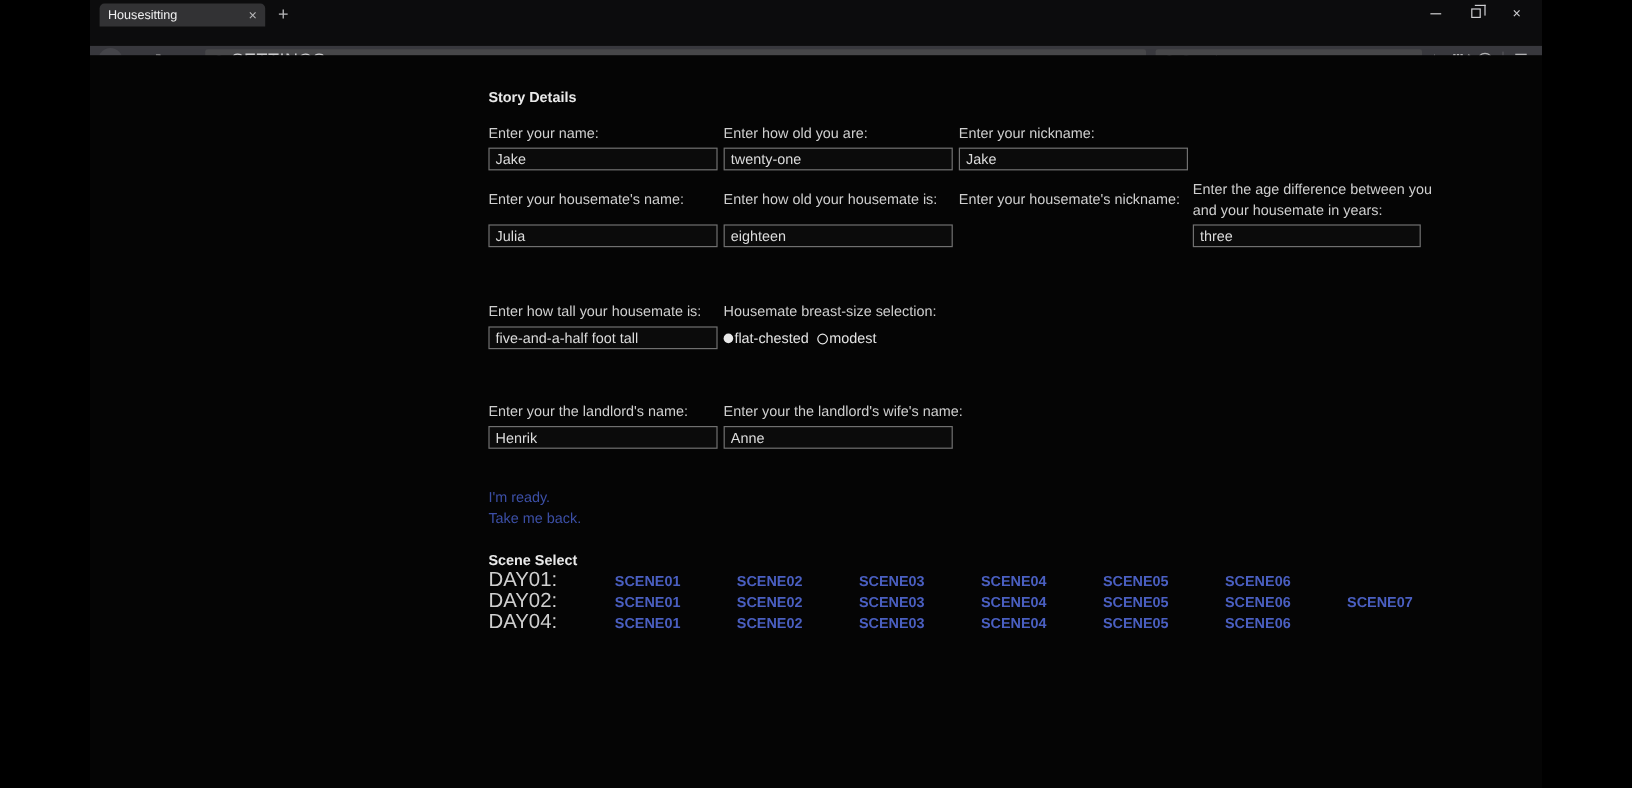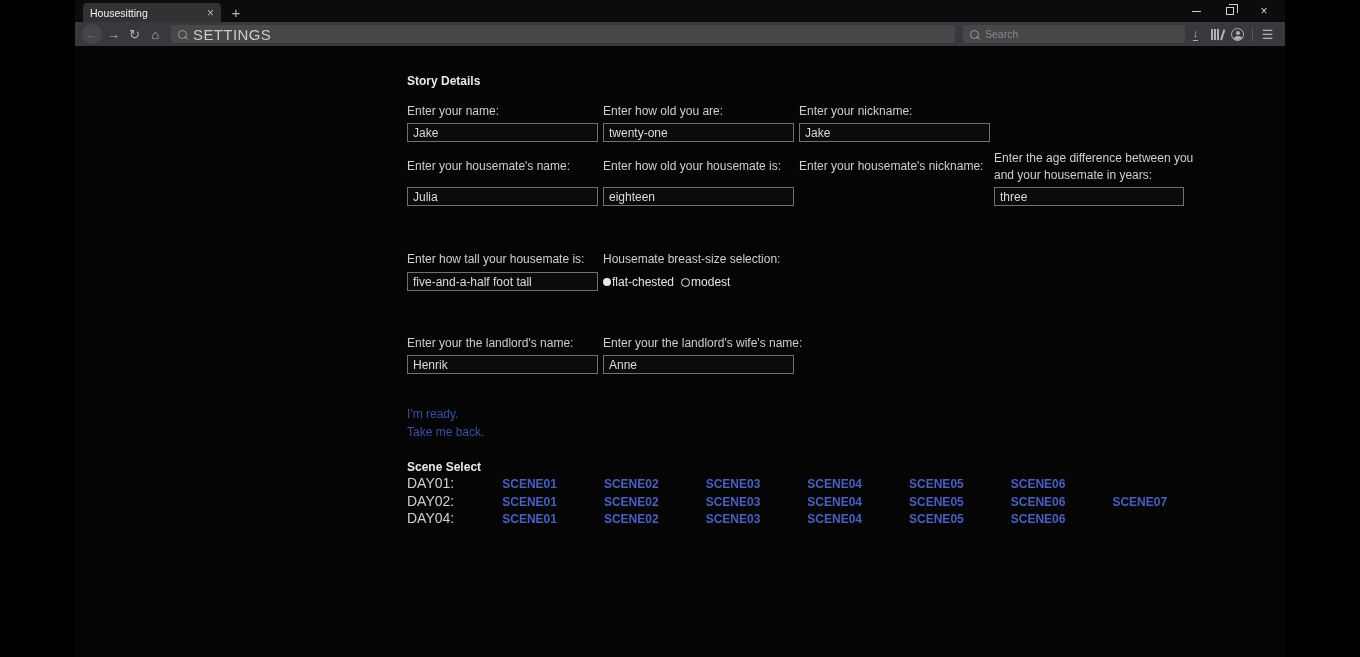--- a/index.html
+++ b/index.html
@@ -3,21 +3,21 @@
 <meta charset="utf-8">
 <style>
   * { margin:0; padding:0; box-sizing:border-box; }
   html,body { width:1360px; height:657px; background:#000; overflow:hidden;
               font-family:"Liberation Sans","DejaVu Sans",sans-serif; }
 
   
   .window { position:absolute; left:75px; top:0; width:1210px; height:657px; background:#050505; }
 
   
-  .tabbar { position:relative; height:22px; background:#0c0c0d; }
+  .tabbar { position:relative; height:38px; background:#0c0c0d; }
   .tab { position:absolute; left:8px; top:3px; width:138px; height:19px; background:#323234;
          border-radius:4px 4px 0 0; display:flex; align-items:center; padding:0 7px; }
   .tab-title { flex:1; color:#f0f0f1; font-size:10.5px; white-space:nowrap; overflow:hidden; }
   .tab-close { color:#b6b6b8; font-size:12px; line-height:12px; padding-left:4px; cursor:default; }
   .newtab { position:absolute; left:150px; top:2px; width:22px; height:20px; color:#b6b6b8;
             font-size:15px; display:flex; align-items:center; justify-content:center; }
   .winctrls { position:absolute; right:4px; top:0; height:22px; display:flex; }
   .winctrl { width:34px; height:22px; display:flex; align-items:center; justify-content:center;
              color:#cfcfd2; font-size:12px; }
   .min-glyph { display:inline-block; width:9px; border-top:1px solid #cfcfd2; }
@@ -61,21 +61,21 @@
   .lbl-wrap { font-size:12px; color:#cfcfcf; width:200px; line-height:17px; }
   .inp { width:191px; height:19px; background:#0b0b0b; border:1px solid #707070;
          color:#dcdcdc; font-size:12px; padding:1px 5px; font-family:inherit; }
   .radio-group { font-size:12px; color:#e4e4e4; white-space:nowrap; display:flex; align-items:center; }
   .radio { display:inline-block; width:8px; height:8px; border-radius:50%; margin-right:1px; }
   .radio.sel { background:#e8e8e8; }
   .radio.unsel { width:9px; height:9px; border:1.6px solid #e8e8e8; background:transparent; }
   .radio-opt { margin-right:7px; display:flex; align-items:center;justify-content:space-between; }
   a.plain-link { color:#3c4fa6; font-size:12px; text-decoration:none; }
   .scene-row { height:17.7px; line-height:17.7px; white-space:nowrap; }
-  .day-label { color:#cfcfcf; font-size:14px; margin-right:6px; }
+  .day-label { color:#cfcfcf; font-size:17px; margin-right:6px; }
   a.scene-link { color:#4a5fc1; font-size:12px; font-weight:bold; text-decoration:none; margin-right:5px;margin-left:42px; }
 
   
   .c1{left:332px;} .c2{left:528px;} .c3{left:724px;} .c4{left:919px;}
 </style>
 </head>
 <body>
 
 <div class="window">
 

